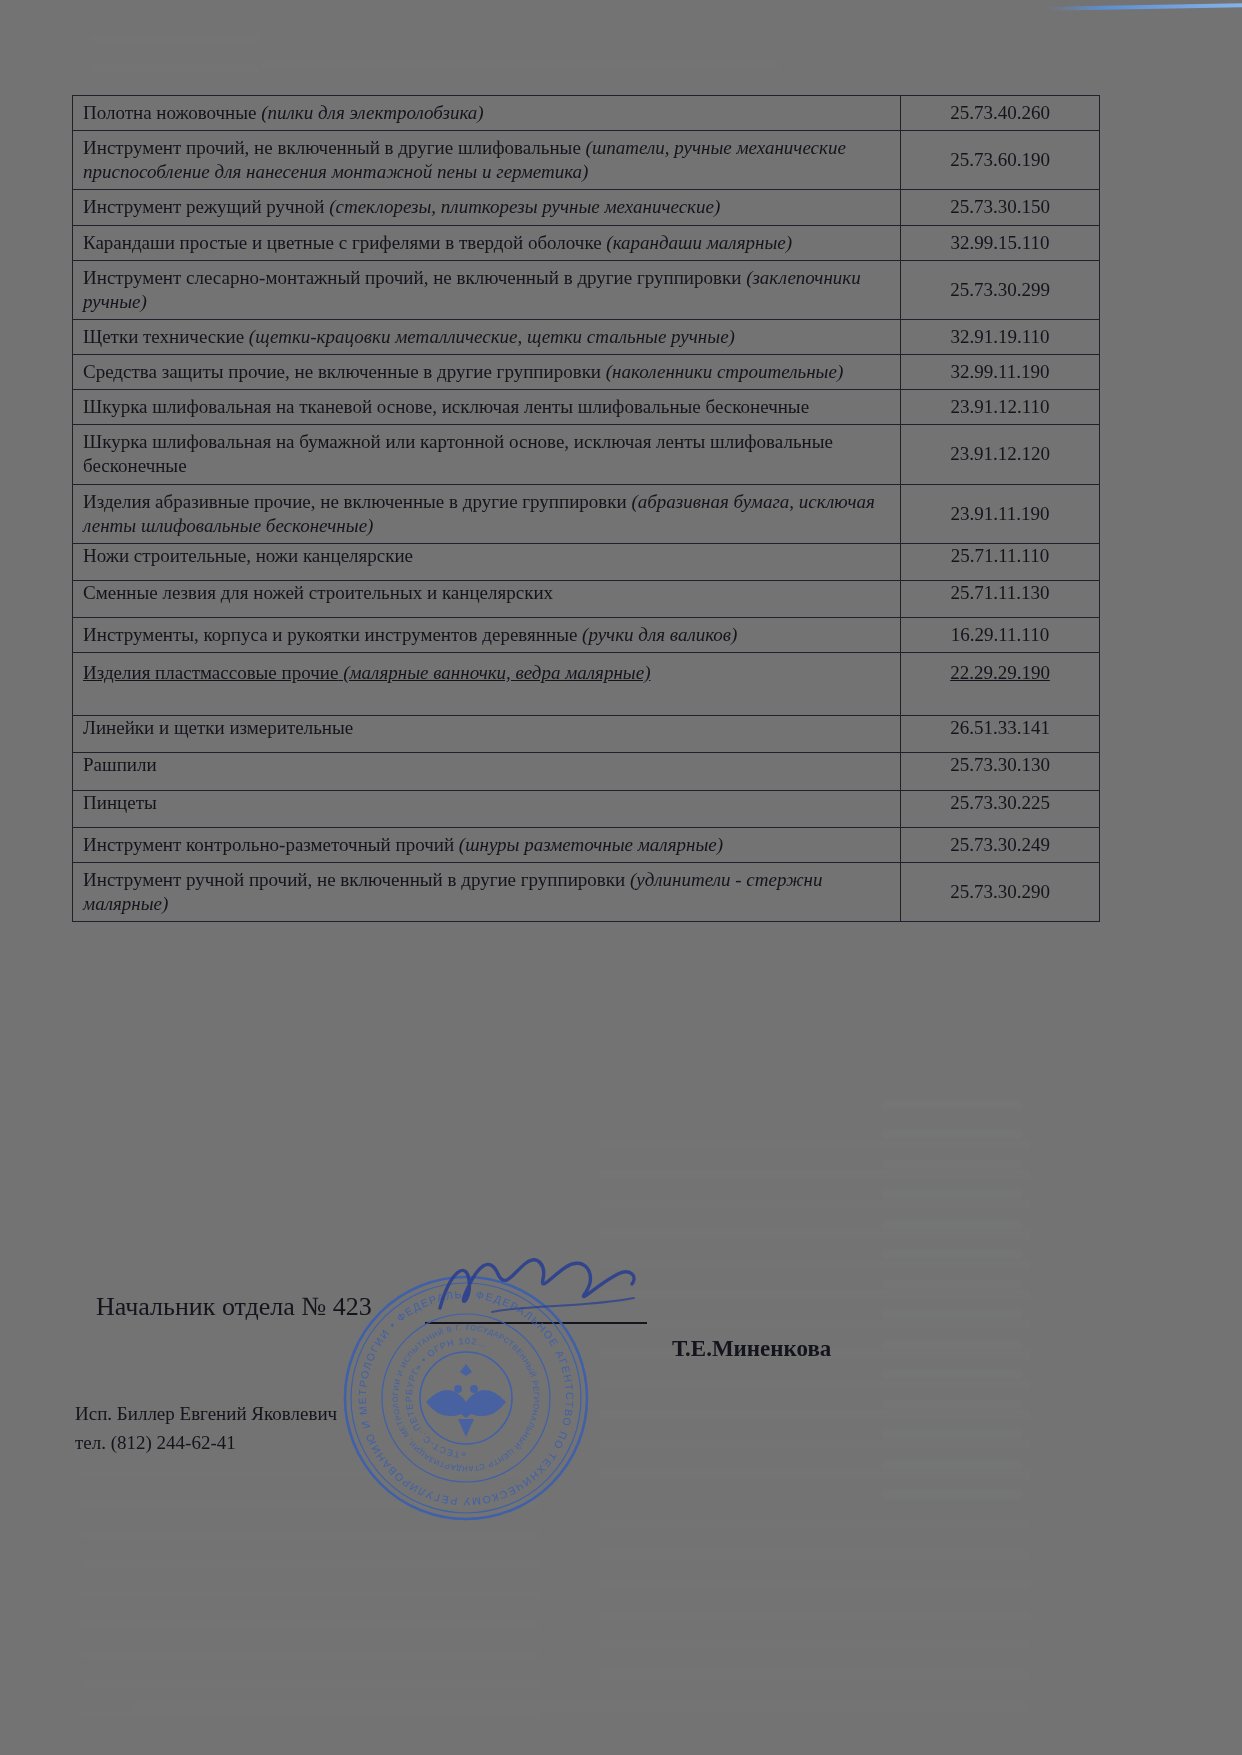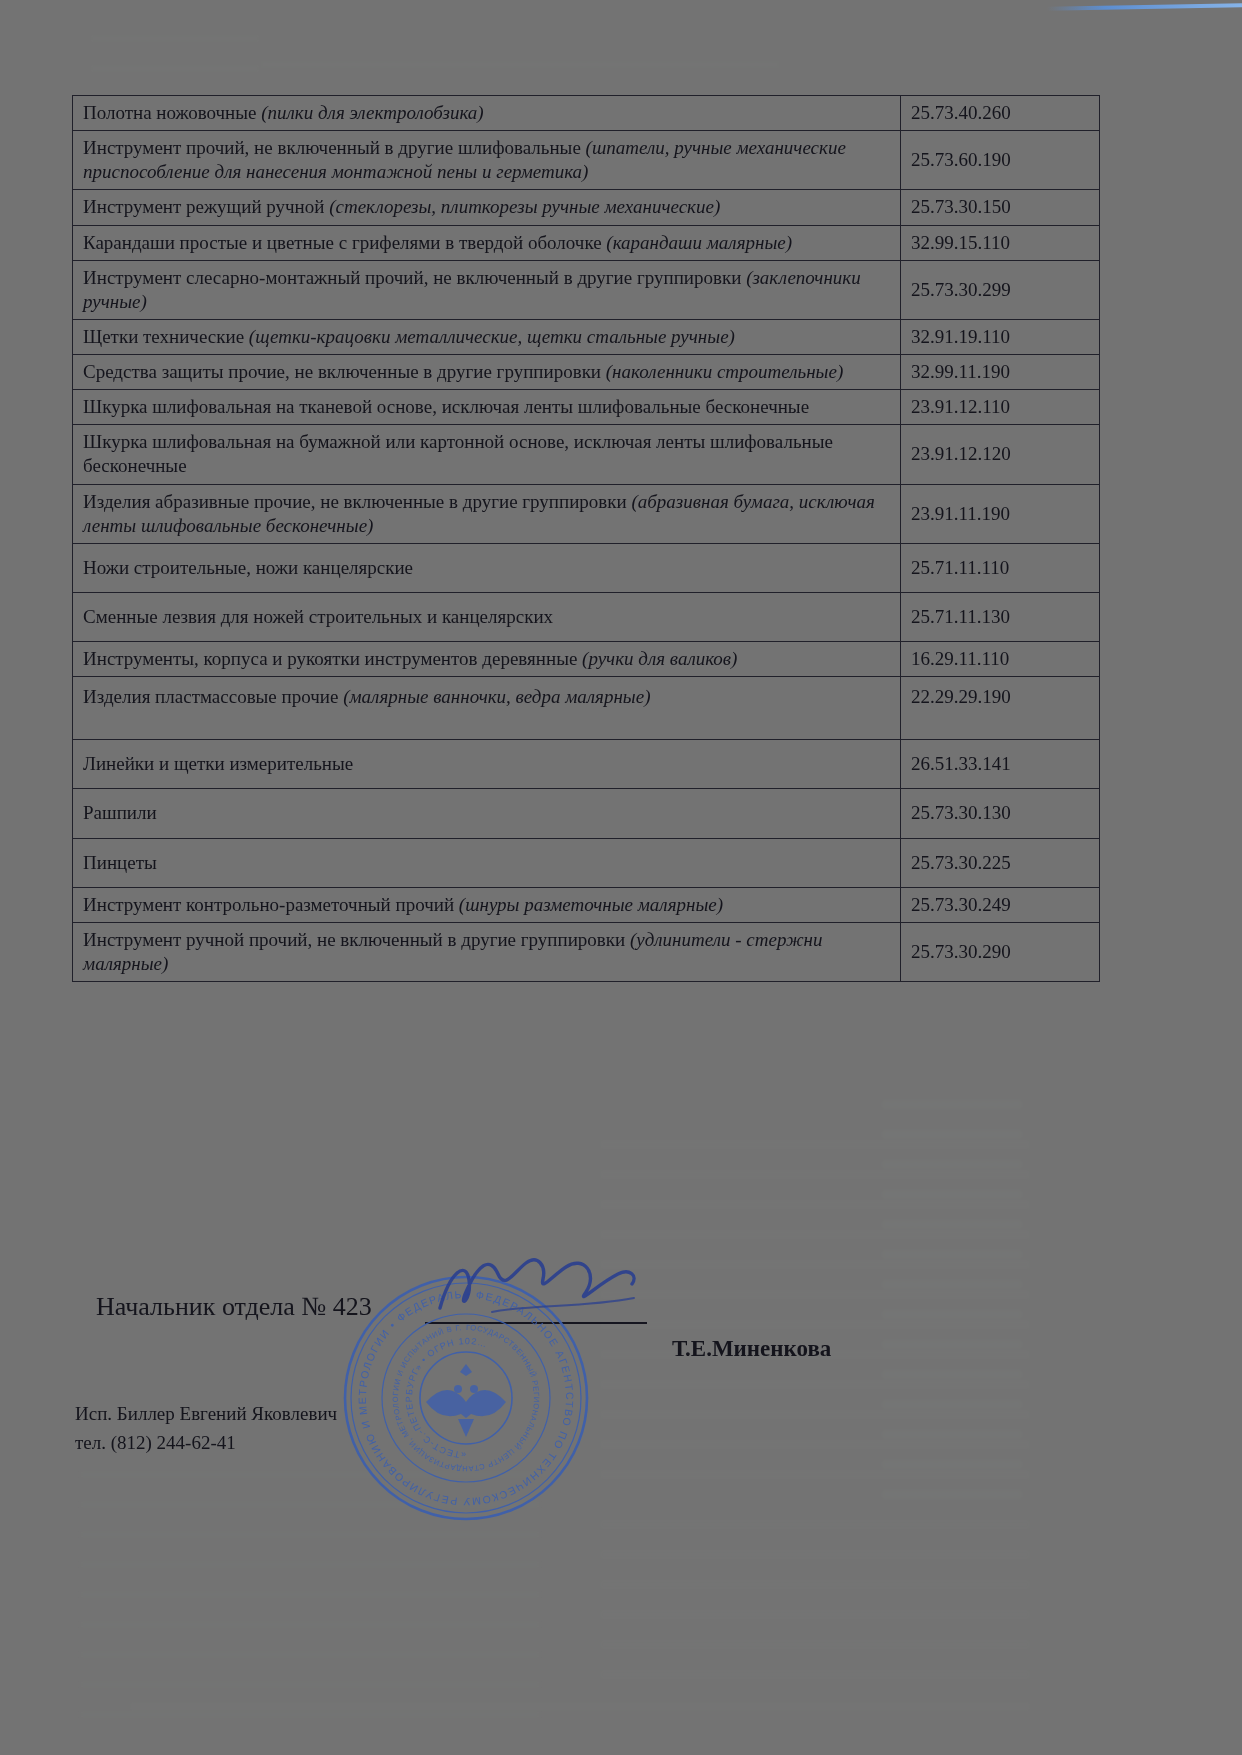--- a/index.html
+++ b/index.html
@@ -39,24 +39,24 @@
     border-collapse:collapse;
     font-size:19px;line-height:1.27;
     z-index:1;
   }
   table.codes td{
     border:1.6px solid #20202a;
     padding:5px 10px;
     vertical-align:middle;
   }
   table.codes td.code{
-    width:178px;text-align:left;white-space:nowrap;
-  }
-  table.codes tr.roomy td{padding-top:12px;padding-bottom:12px;}
-  table.codes tr.tall td{padding-top:8px;padding-bottom:30px;}
+    width:178px;text-align:center;white-space:nowrap;
+  }
+  table.codes tr.roomy td{padding-top:0;padding-bottom:12px;}
+  table.codes tr.tall td{padding-top:8px;padding-bottom:30px;text-decoration:underline;}
   .note{font-style:italic;}
   
   .signoff-title{
     position:absolute;left:96px;top:1292px;
     font-weight:normal;font-size:26px;z-index:2;
   }
   .signoff-name{
     position:absolute;left:672px;top:1336px;
     font-weight:bold;font-size:23px;z-index:2;
   }

